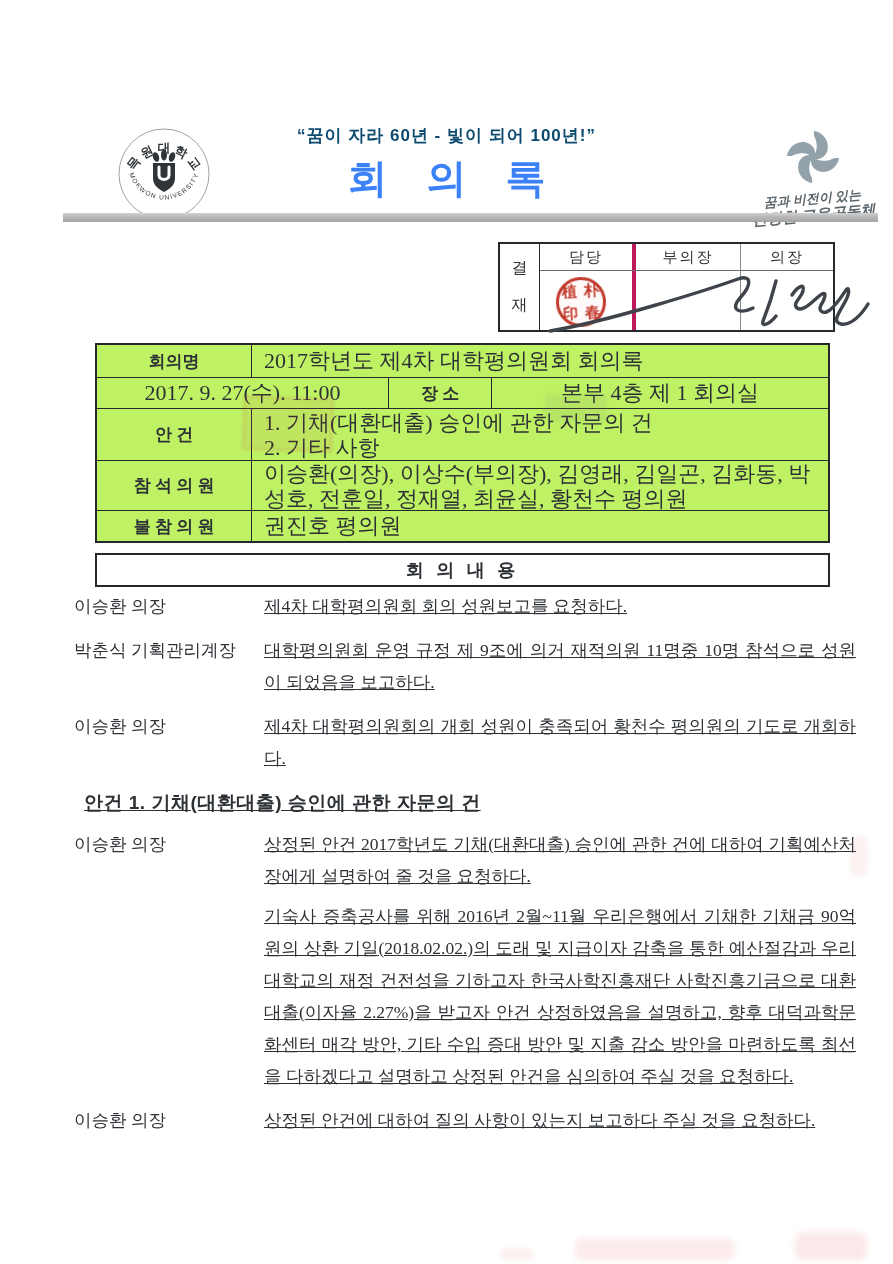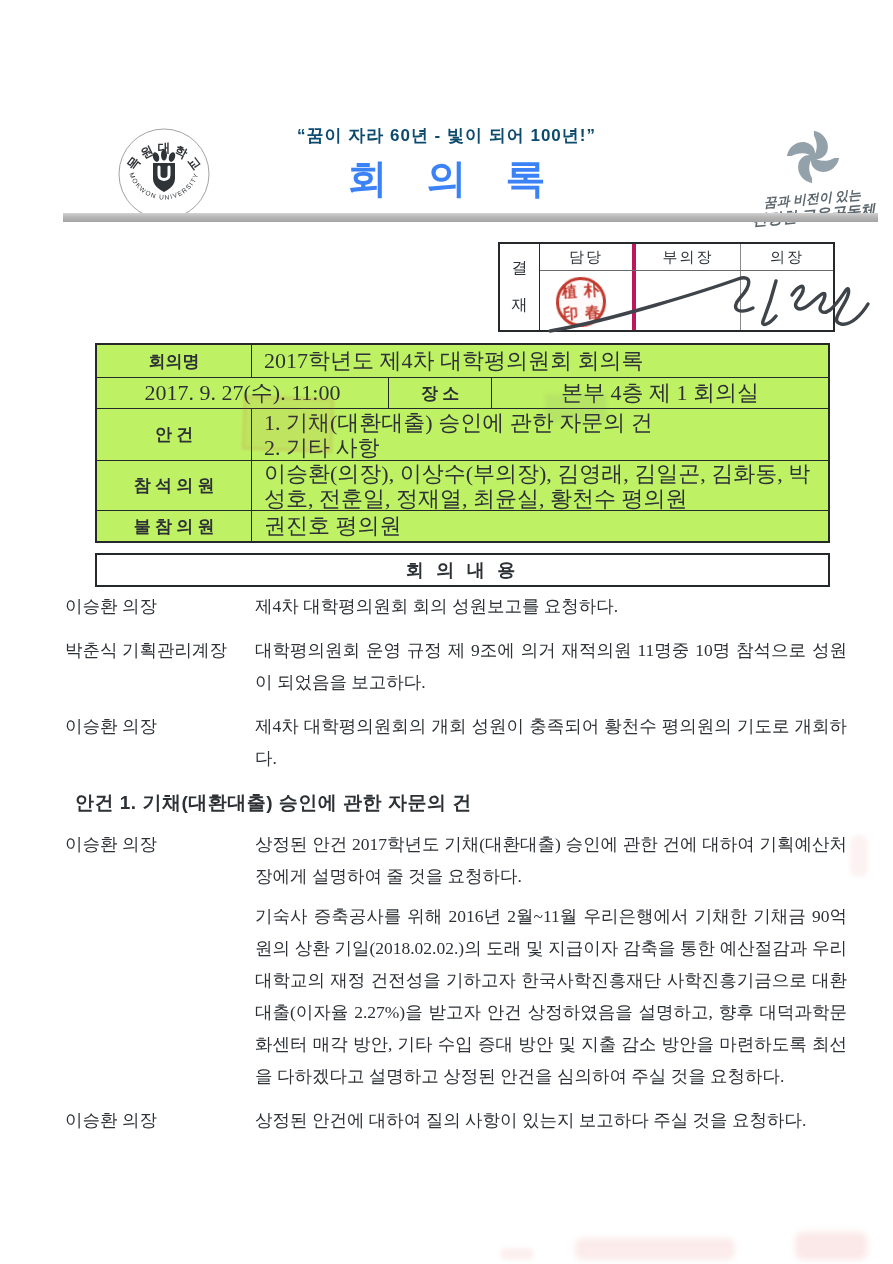--- a/index.html
+++ b/index.html
@@ -75,21 +75,21 @@
   .bd-r{border-right:1.5px solid #26292c;}
   .agenda-lines{display:flex;flex-direction:column;justify-content:center;line-height:25px;}
   .wrap2{line-height:25px;}
   
   .content-head{
     position:absolute;left:95px;top:553px;width:735px;height:34px;
     border:2px solid #26292c;box-sizing:border-box;background:#fff;
     display:flex;align-items:center;justify-content:center;
     font-weight:bold;font-size:18px;letter-spacing:4px;
   }
-  .minutes{position:absolute;left:65px;top:590px;width:782px;font-size:17.5px;}
+  .minutes{position:absolute;left:74px;top:590px;width:782px;font-size:17.5px;text-decoration:underline;}
   .entry{position:relative;padding-left:190px;text-align:justify;line-height:32px;margin-bottom:12px;}
   .entry .speaker{position:absolute;left:0;top:0;white-space:nowrap;}
   .agenda-heading{
     font-weight:bold;font-size:19px;margin:16px 0 12px 10px;letter-spacing:.5px;
     font-family:"Liberation Sans","DejaVu Sans",sans-serif;
   }
   .e3{margin-bottom:0;}
   .e4{margin-bottom:8px;}
   
   .ghost{position:absolute;pointer-events:none;}

